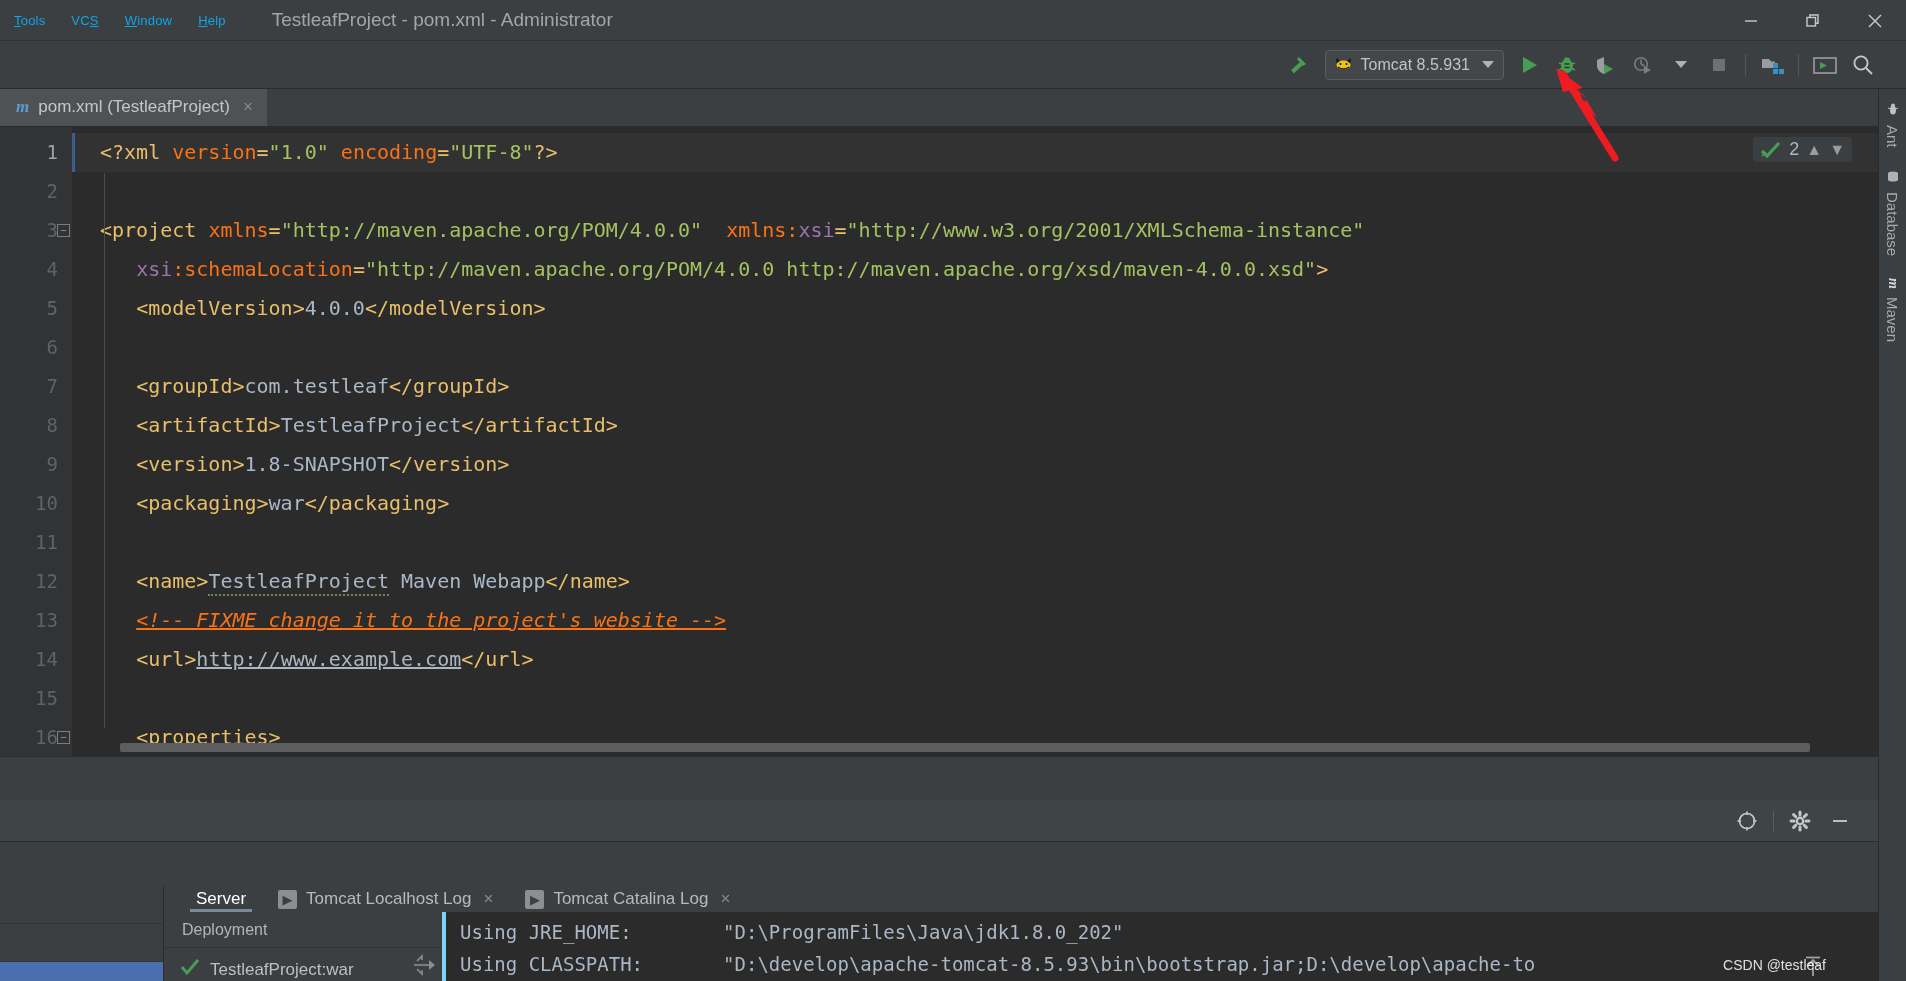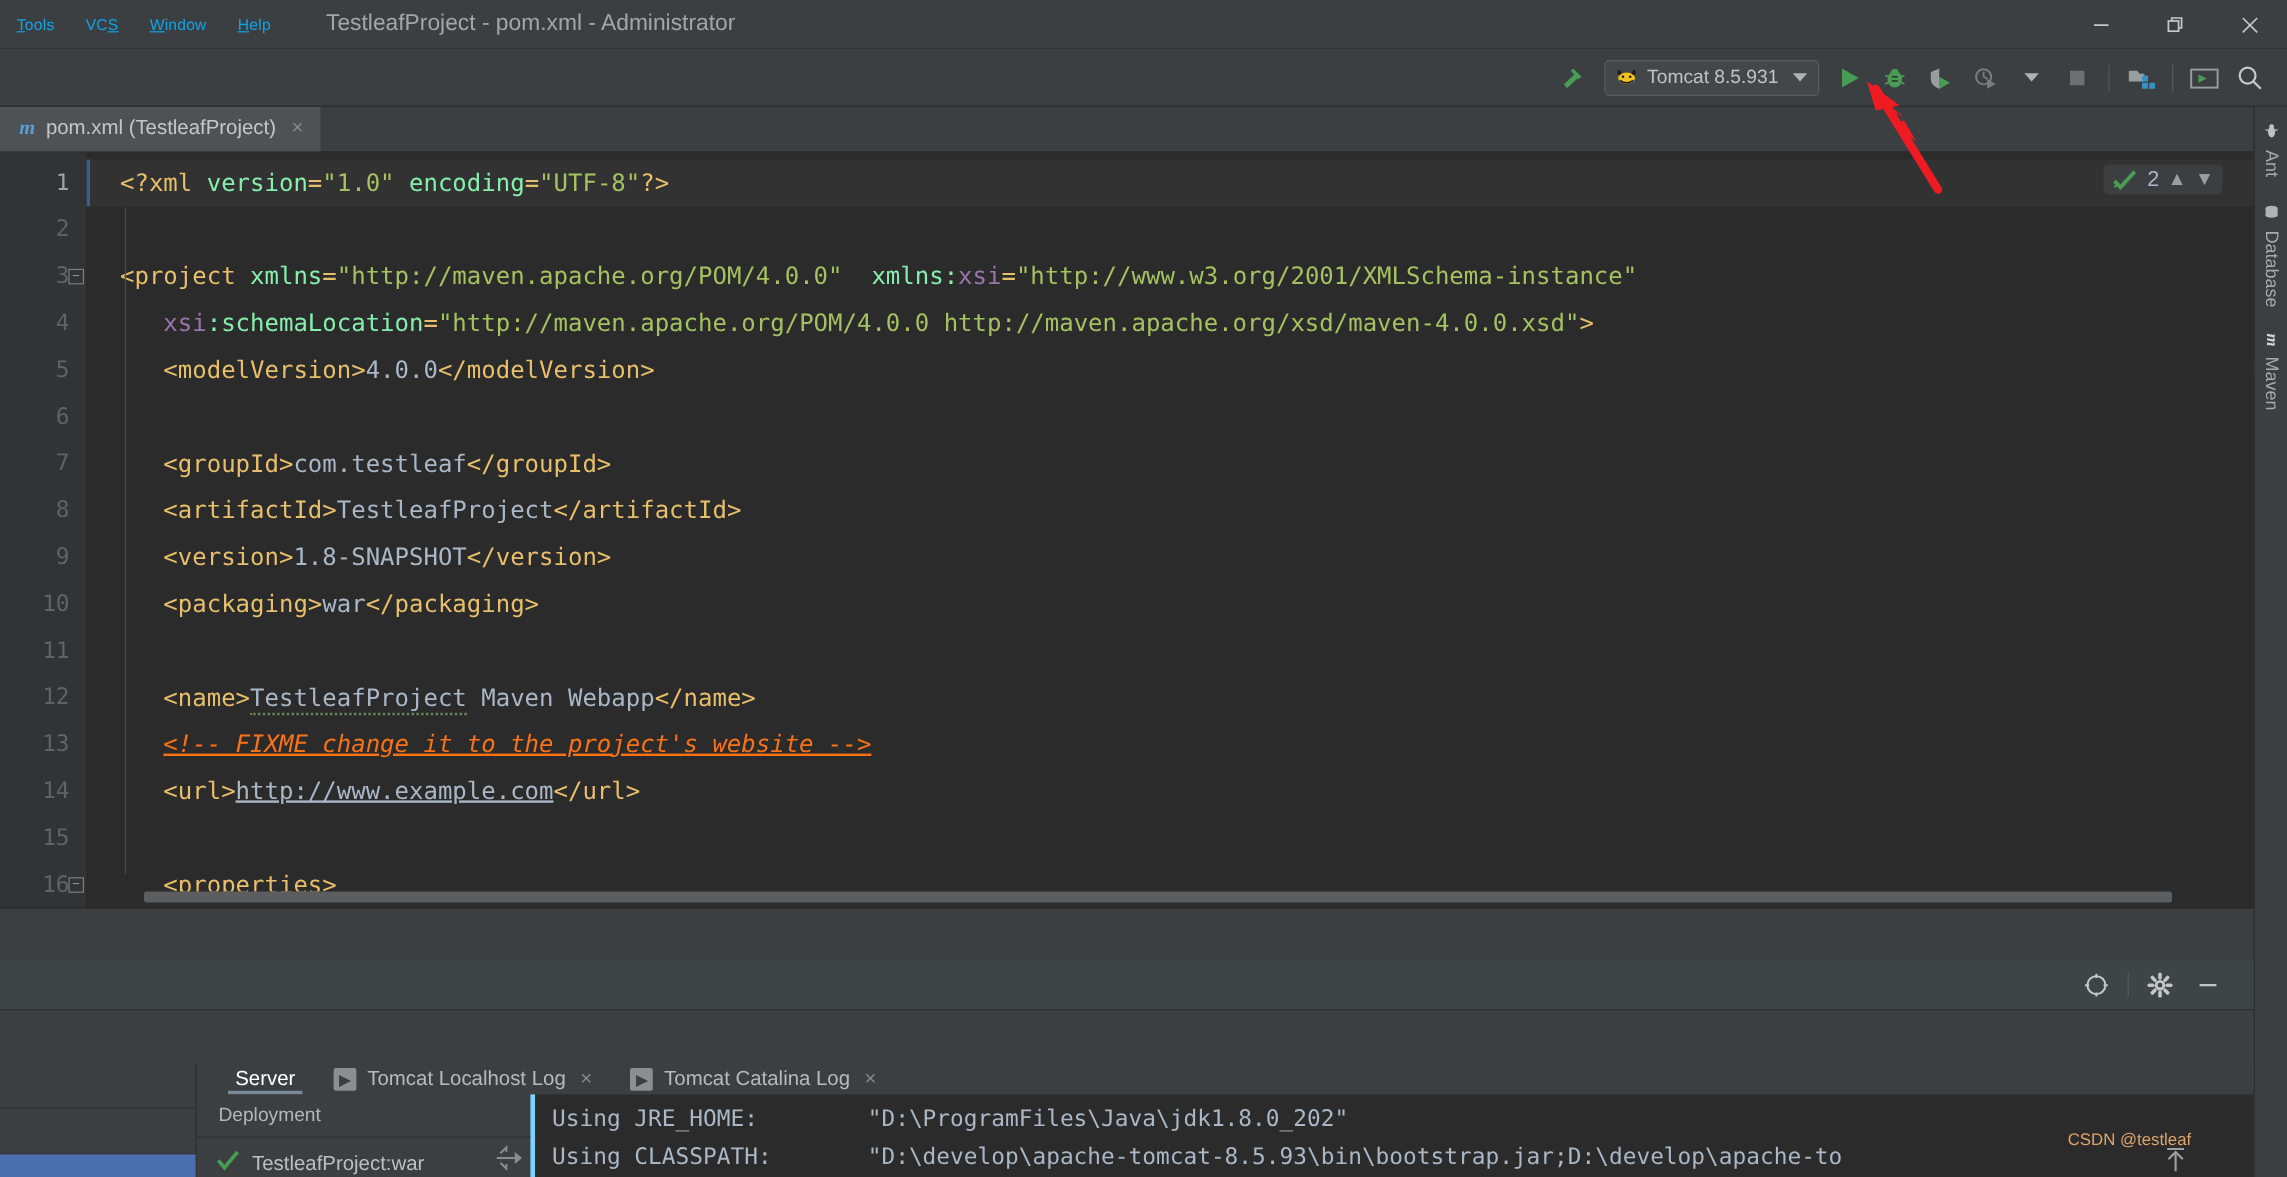--- a/index.html
+++ b/index.html
@@ -34,21 +34,21 @@
   .win-btn {
     width: 62px; height: 41px; display: flex; align-items: center; justify-content: center;
     color: #c8c8c8;
   }
   .win-btn svg { display: block; }
 
   
   .toolbar {
     height: 48px; background: #3c3f41;
     display: flex; align-items: center; justify-content: flex-end;
-    padding-right: 12px; gap: 0px;
+    padding-right: 24px; gap: 0px;
     border-bottom: 1px solid #2b2b2b;
     position: relative;
   }
   .tb-icon {
     width: 38px; height: 38px; display: flex; align-items: center; justify-content: center;
   }
   .run-config {
     display: flex; align-items: center; gap: 8px;
     height: 30px; padding: 0 9px 0 8px;
     border: 1px solid #5a5d5e; border-radius: 4px;
@@ -103,21 +103,21 @@
     flex: 1; position: relative; padding-top: 6px; overflow: hidden;
     background: #2b2b2b;
   }
   .code .cl {
     height: 39px; line-height: 39px; white-space: pre;
     font-family: "DejaVu Sans Mono", monospace; font-size: 20px;
     padding-left: 28px; color: #a9b7c6;
   }
   .code .cl.caret-line { background: #323232; }
   .tag { color: #e8bf6a; }
-  .attr { color: #86efac; }
+  .attr { color: #f97316; }
   .ns { color: #9876aa; }
   .val { color: #a5c261; }
   .txt { color: #a9b7c6; }
   .cmt { color: #f97316; font-style: italic; text-decoration: underline; }
   .lnk { color: #a9b7c6; text-decoration: underline; }
   .squig { border-bottom: 2px dotted #6a8759; padding-bottom: 1px; }
 
   .caret-bar { position: absolute; left: 0; top: 6px; width: 3px; height: 39px; background: #3a5f8a; }
   .indent-guide { position: absolute; top: 46px; bottom: 28px; width: 1px; background: #4b4b4b; }
 
@@ -188,21 +188,21 @@
   .deploy-row { display: flex; align-items: center; gap: 10px; padding: 10px 0 0 16px; }
   .deploy-row .ok { color: #499c54; font-size: 18px; }
   .deploy-row .dep-name { color: #bfbfbf; font-size: 17px; }
   .deploy-actions { position: absolute; right: 6px; top: 42px; display: flex; flex-direction: column; gap: 16px; align-items: center; }
 
   .output-col { flex: 1; background: #2b2b2b; position: relative; }
   .out-head { height: 36px; background: #3c3f41; display: flex; align-items: center; padding-left: 16px; color: #b5b5b5; font-size: 16px; border-bottom: 1px solid #313335; }
   .out-body { padding: 4px 0 0 14px; }
   .out-line { height: 32px; line-height: 32px; white-space: pre; color: #a9b7c6; font-family: "DejaVu Sans Mono", monospace; font-size: 19px; }
   .out-up { position: absolute; right: 54px; top: 44px; color: #9aa0a4; font-size: 20px; }
-  .watermark { position: absolute; right: 52px; bottom: 24px; color: #fdba74; font-size: 14px; opacity: .85; }
+  .watermark { position: absolute; right: 52px; bottom: 8px; color: #ffffff; font-size: 14px; opacity: .85; }
 </style>
 </head>
 <body>
 
 <div class="app">
 
   <div class="titlebar">
     <div class="menu">
       <div class="menu-item"><span class="mn">T</span>ools</div>
       <div class="menu-item">VC<span class="mn">S</span></div>

